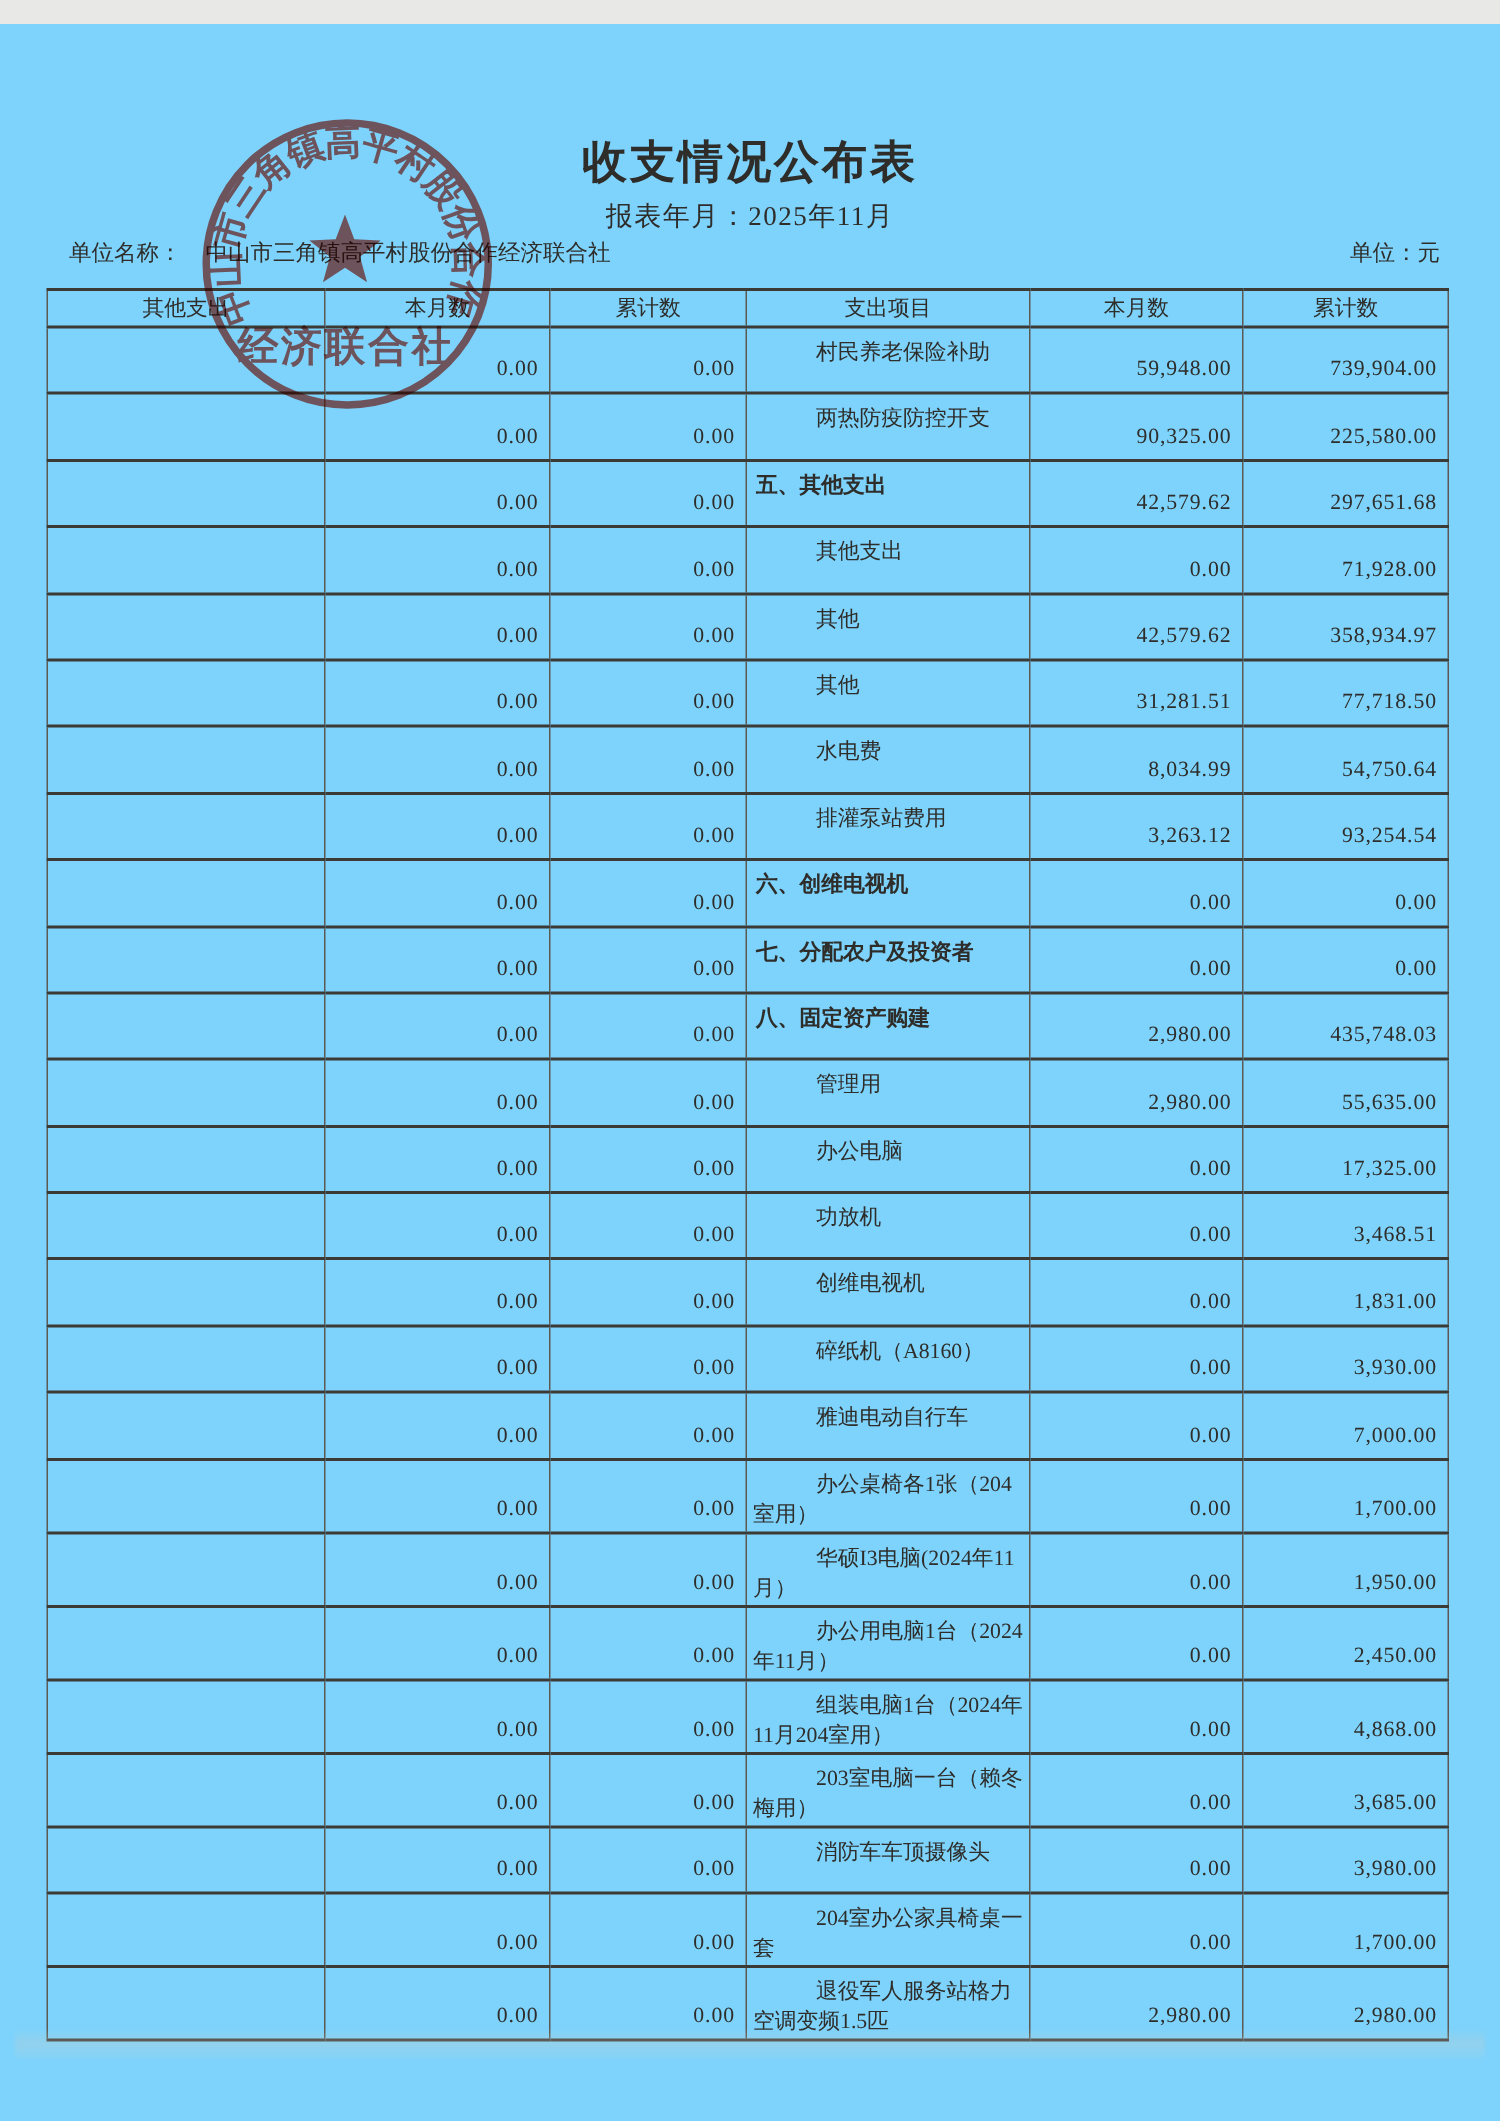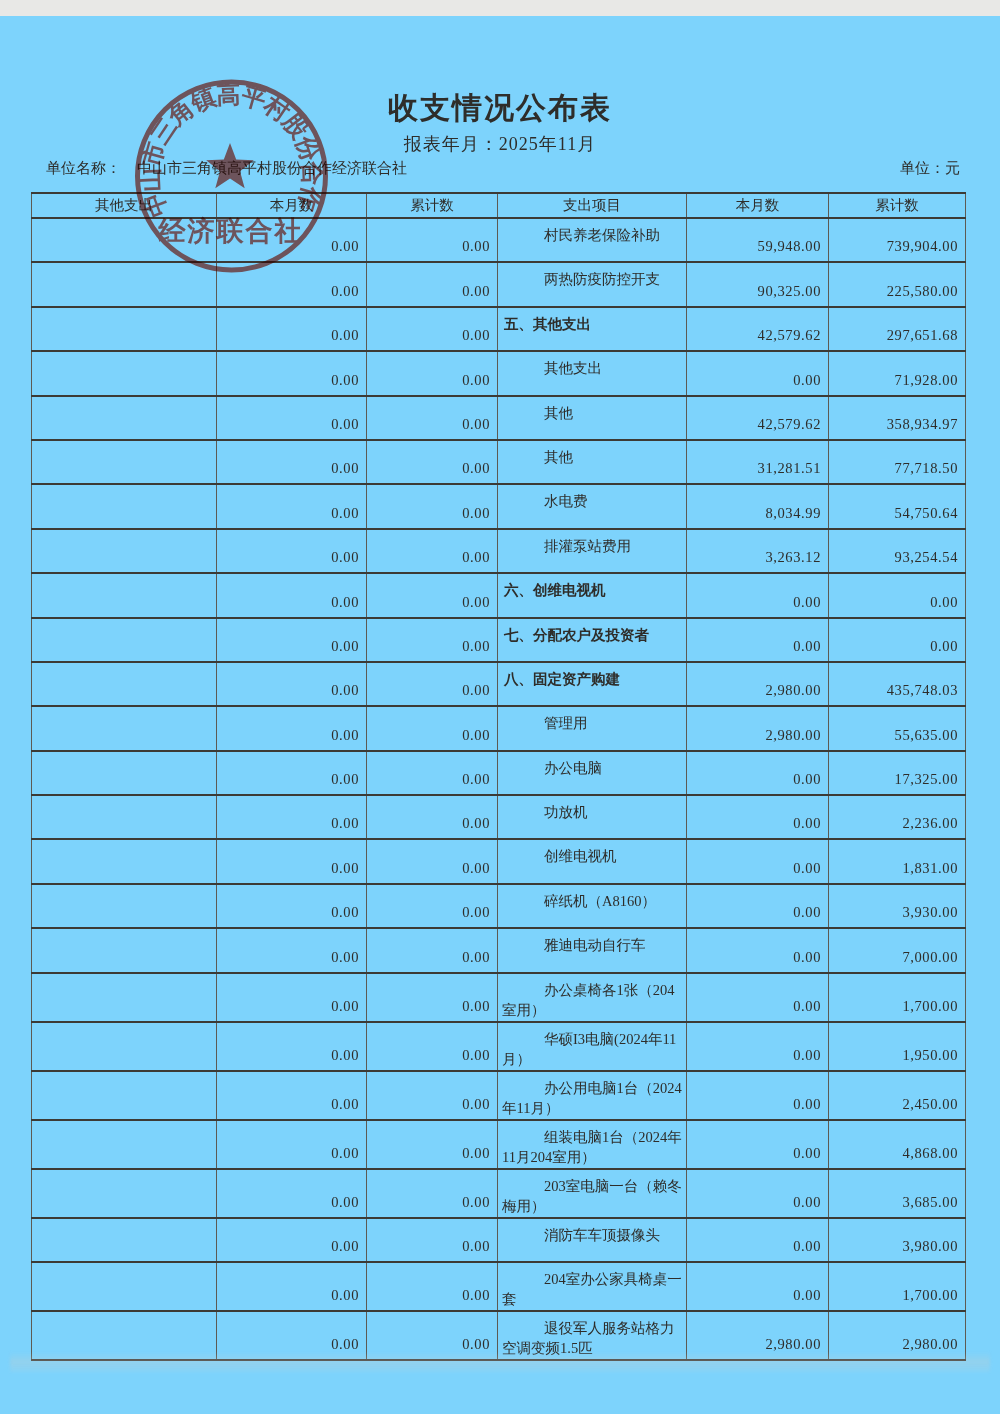--- a/index.html
+++ b/index.html
@@ -227,21 +227,21 @@
       <td class="num">17,325.00</td>
     </tr>
         <tr class="row">
       <td class="blank"></td>
       <td class="num">0.00</td>
       <td class="num">0.00</td>
       <td class="item">
             <span class="txt">功放机</span>
           </td>
       <td class="num">0.00</td>
-      <td class="num">2,236.00</td>
+      <td class="num">3,468.51</td>
     </tr>
         <tr class="row">
       <td class="blank"></td>
       <td class="num">0.00</td>
       <td class="num">0.00</td>
       <td class="item">
             <span class="txt">创维电视机</span>
           </td>
       <td class="num">0.00</td>
       <td class="num">1,831.00</td>

